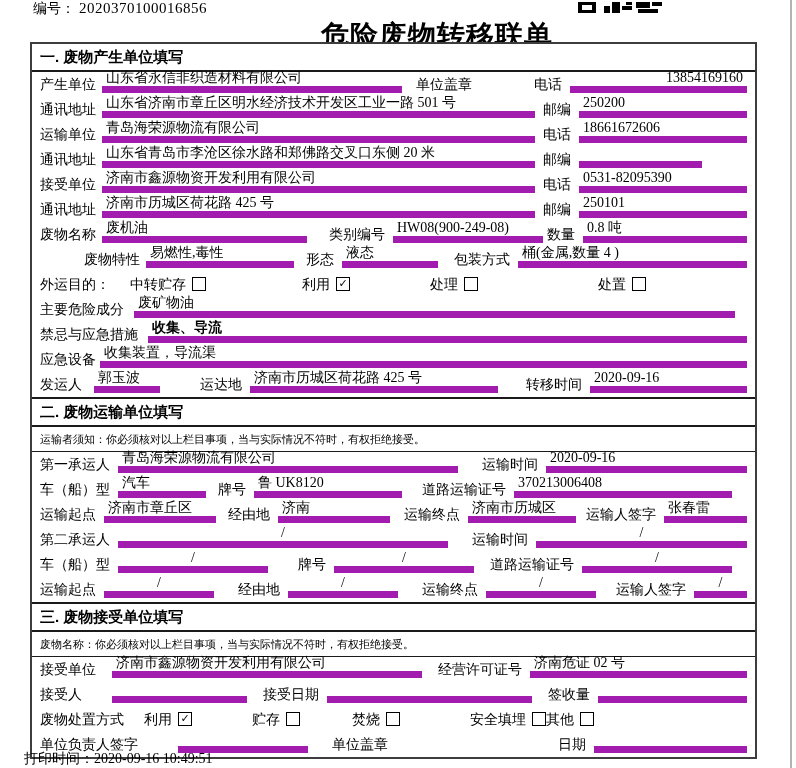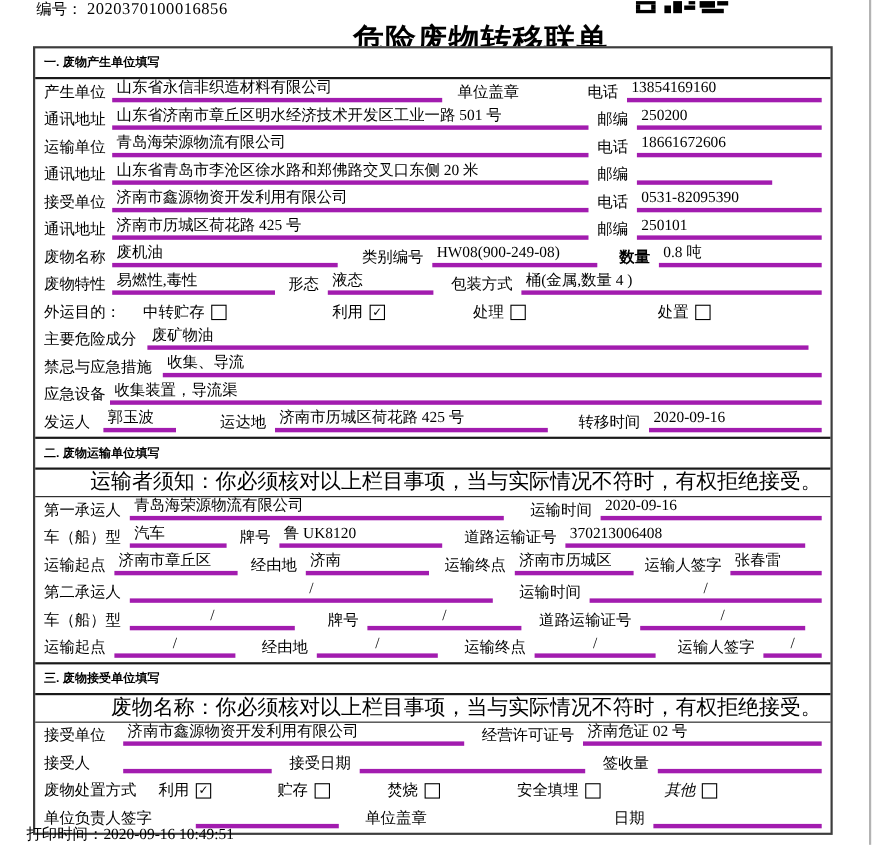--- a/index.html
+++ b/index.html
@@ -16,36 +16,35 @@
   }
   .qr-frag{position:absolute;left:578px;top:0;}
   .edge-line{position:absolute;right:4px;top:0;width:2px;height:768px;background:#b3b3b3;}
   .form-table{
     position:absolute;left:30px;top:42px;width:723px;
     border:2px solid #3d3d3d;background:#fff;
   }
   .sec{border-top:0;}
   .sec + .sec{border-top:2px solid #1a1a1a;}
   .sec-header{
-    font-weight:bold;font-size:11px;height:20px;line-height:20px;
+    font-weight:bold;font-size:15px;height:20px;line-height:20px;
     padding:3px 8px 3px;border-bottom:2px solid #1a1a1a;
     font-family:"Liberation Sans","DejaVu Sans",sans-serif;
   }
   .note-row{
-    font-size:19px;height:20px;line-height:20px;padding:2px 8px;
+    font-size:11px;height:20px;line-height:20px;padding:2px 8px;
     border-bottom:1px solid #1a1a1a;
-    text-align:right;
   }
   .row{
     display:flex;align-items:flex-end;height:25px;
     padding:0 8px 4px 8px;box-sizing:border-box;font-size:14px;
   }
   .lab{white-space:nowrap;flex:none;line-height:17px;}
   .val{
-    border-bottom:4px solid #a21caf;white-space:nowrap;box-sizing:border-box;
+    border-bottom:7px solid #a21caf;white-space:nowrap;box-sizing:border-box;
     padding:0 4px;min-height:17px;line-height:17px;flex:none;overflow:hidden;
   }
   .val.ctr{text-align:center;padding:0;}
   .chk{display:inline-flex;align-items:center;flex:none;line-height:17px;}
   .chk .box{
     width:12px;height:12px;border:1.5px solid #000;margin-left:6px;
     display:inline-flex;align-items:center;justify-content:center;
     font-size:11px;font-weight:bold;line-height:1;position:relative;top:-1px;
     font-family:"DejaVu Sans",sans-serif;
   }
@@ -77,21 +76,21 @@
 </div>
 
 <div class="form-table">
     <div class="sec">
       <div class="sec-header">一. 废物产生单位填写</div>
       <div class="row">
         <span class="lab" style="width: 62px;">产生单位</span>
         <span class="val" style="width: 300px;"><span class="vtext">山东省永信非织造材料有限公司</span></span>
         <span class="lab" style="margin-left: 14px;">单位盖章</span>
         <span class="lab" style="margin-left: 62px;">电话</span>
-        <span class="val" style="margin-left: 8px; flex: 1 1 0%;"><span class="vtext">13854169160</span></span>
+        <span class="val" style="margin-left: 8px; flex: 1 1 0%; text-align: right;"><span class="vtext">13854169160</span></span>
       </div>
       <div class="row">
         <span class="lab" style="width: 62px;">通讯地址</span>
         <span class="val" style="width: 433px;"><span class="vtext">山东省济南市章丘区明水经济技术开发区工业一路 501 号</span></span>
         <span class="lab" style="margin-left: 8px;">邮编</span>
         <span class="val" style="margin-left: 8px; flex: 1 1 0%;"><span class="vtext">250200</span></span>
       </div>
       <div class="row">
         <span class="lab" style="width: 62px;">运输单位</span>
         <span class="val" style="width: 433px;"><span class="vtext">青岛海荣源物流有限公司</span></span>
@@ -114,25 +113,25 @@
         <span class="lab" style="width: 62px;">通讯地址</span>
         <span class="val" style="width: 433px;"><span class="vtext">济南市历城区荷花路 425 号</span></span>
         <span class="lab" style="margin-left: 8px;">邮编</span>
         <span class="val" style="margin-left: 8px; flex: 1 1 0%;"><span class="vtext">250101</span></span>
       </div>
       <div class="row">
         <span class="lab" style="width: 62px;">废物名称</span>
         <span class="val" style="width: 205px;"><span class="vtext">废机油</span></span>
         <span class="lab" style="margin-left: 22px;">类别编号</span>
         <span class="val" style="width: 150px; margin-left: 8px;"><span class="vtext">HW08(900-249-08)</span></span>
-        <span class="lab" style="margin-left: 20px; font-weight: bold;">数量</span>
+        <span class="lab" style="margin-left: 4px;">数量</span>
         <span class="val" style="margin-left: 8px; flex: 1 1 0%;"><span class="vtext">0.8 吨</span></span>
       </div>
       <div class="row">
-        <span class="lab" style="width: 62px;">废物特性</span>
+        <span class="lab" style="width: 62px; margin-left: 44px;">废物特性</span>
         <span class="val" style="width: 148px;"><span class="vtext">易燃性,毒性</span></span>
         <span class="lab" style="margin-left: 12px;">形态</span>
         <span class="val" style="width: 96px; margin-left: 8px;"><span class="vtext">液态</span></span>
         <span class="lab" style="margin-left: 16px;">包装方式</span>
         <span class="val" style="margin-left: 8px; flex: 1 1 0%;"><span class="vtext">桶(金属,数量 4 )</span></span>
       </div>
       <div class="row">
         <span class="lab" style="width: 84px;">外运目的：</span>
         <span class="chk" style="margin-left: 6px;">
           <span class="chk-lab">中转贮存</span>
@@ -152,21 +151,21 @@
           <span class="chk-lab">处置</span>
           <span class="box"></span>
         </span>
       </div>
       <div class="row">
         <span class="lab">主要危险成分</span>
         <span class="val" style="margin-left: 10px; margin-right: 12px; flex: 1 1 0%;"><span class="vtext">废矿物油</span></span>
       </div>
       <div class="row">
         <span class="lab">禁忌与应急措施</span>
-        <span class="val" style="margin-left: 10px; flex: 1 1 0%;"><span class="vtext">收集、导流</span></span>
+        <span class="val" style="margin-left: 10px; flex: 1 1 0%; font-weight: bold;"><span class="vtext">收集、导流</span></span>
       </div>
       <div class="row">
         <span class="lab">应急设备</span>
         <span class="val" style="margin-left: 4px; flex: 1 1 0%;"><span class="vtext">收集装置，导流渠</span></span>
       </div>
       <div class="row">
         <span class="lab">发运人</span>
         <span class="val" style="width: 66px; margin-left: 12px;"><span class="vtext">郭玉波</span></span>
         <span class="lab" style="margin-left: 40px;">运达地</span>
         <span class="val" style="width: 248px; margin-left: 8px;"><span class="vtext">济南市历城区荷花路 425 号</span></span>
@@ -256,21 +255,21 @@
           <span class="box"></span>
         </span>
         <span class="chk" style="margin-left: 52px;">
           <span class="chk-lab">焚烧</span>
           <span class="box"></span>
         </span>
         <span class="chk" style="margin-left: 70px;">
           <span class="chk-lab">安全填埋</span>
           <span class="box"></span>
         </span>
-        <span class="chk" style="margin-left: 58px; font-style: italic;">
+        <span class="chk" style="">
           <span class="chk-lab">其他</span>
           <span class="box"></span>
         </span>
       </div>
       <div class="row">
         <span class="lab">单位负责人签字</span>
         <span class="val" style="width: 130px; margin-left: 40px;"><span class="vtext"></span></span>
         <span class="lab" style="margin-left: 24px;">单位盖章</span>
         <span class="lab" style="margin-left: 170px; text-align: center;">日期</span>
         <span class="val" style="margin-left: 8px; flex: 1 1 0%;"><span class="vtext"></span></span>

